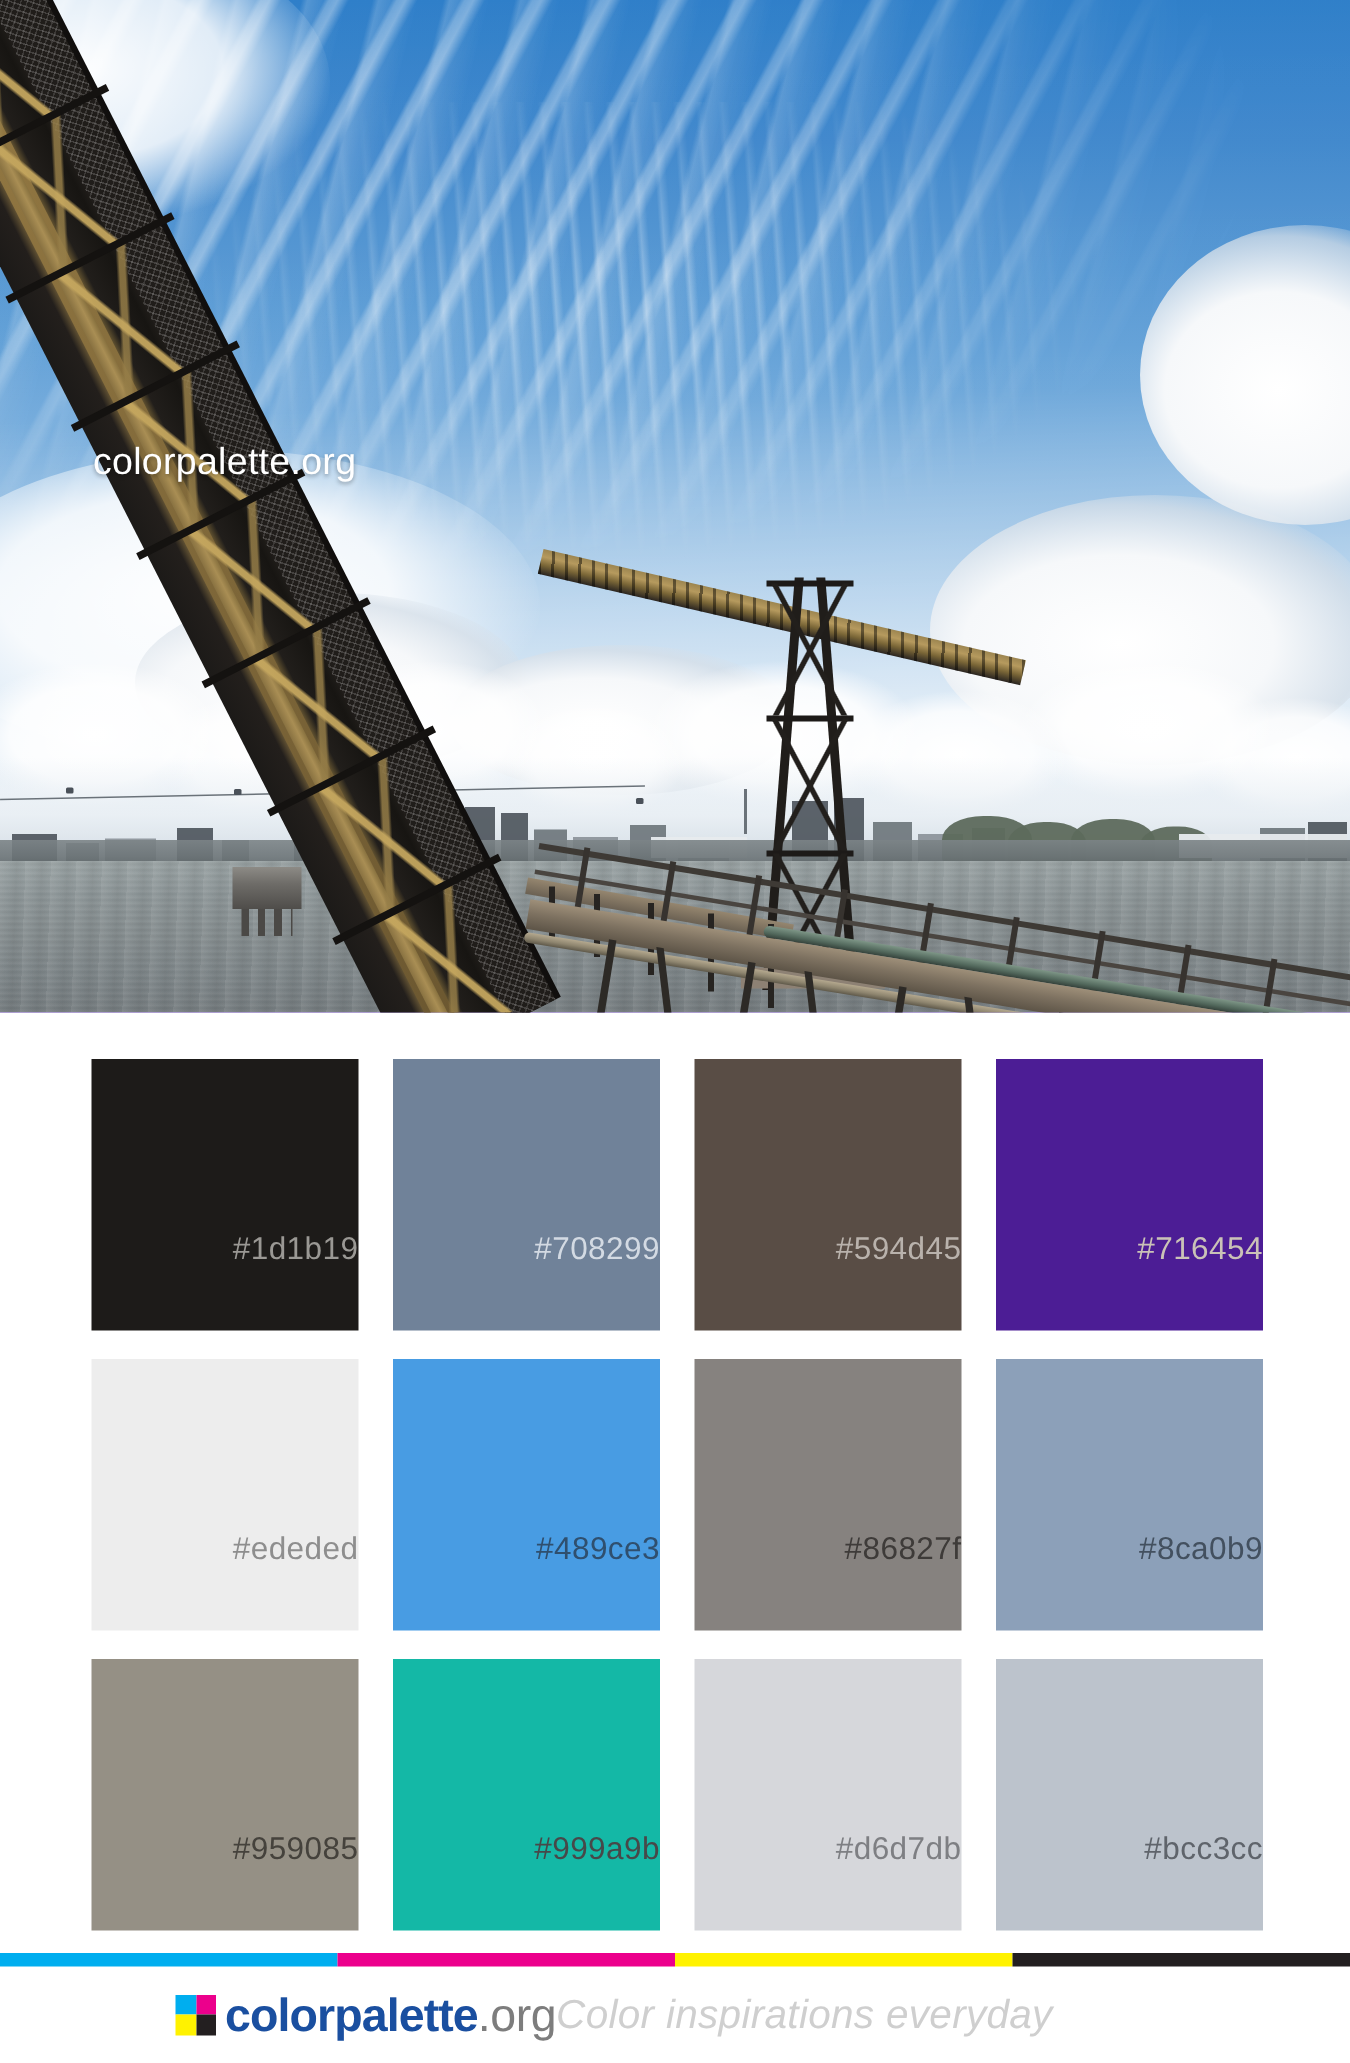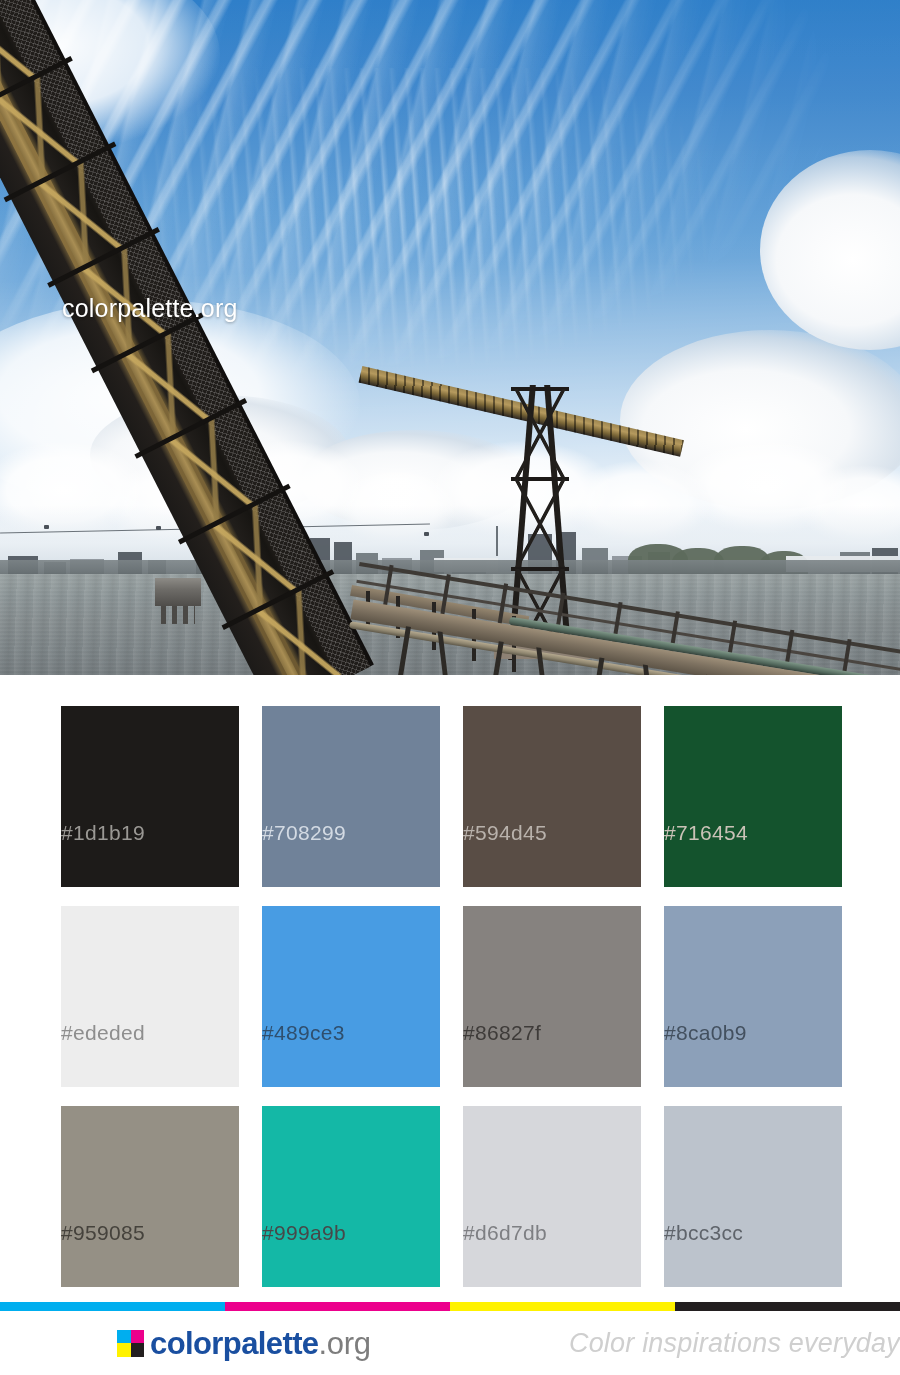--- a/index.html
+++ b/index.html
@@ -232,38 +232,38 @@
   .palette {
     position: absolute; left: 61px; top: 706px;
     width: 779px;
     display: grid;
     grid-template-columns: repeat(4, 178px);
     grid-auto-rows: 181px;
     column-gap: 23px; row-gap: 19px;
   }
   .swatch {
     position: relative;
-    display: flex; align-items: flex-end; justify-content: flex-start;
+    display: flex; align-items: flex-end; justify-content: flex-end;
   }
   .swatch .hex {
     font-size: 21px; letter-spacing: .3px;
     padding-bottom: 42px;
     font-family: "Liberation Sans", sans-serif;
   }
 
   
   .cmyk-bar {
     position: absolute; left: 0; top: 1302px; width: 900px; height: 9px;
     display: flex;
   }
   .cmyk-bar span { flex: 1 1 25%; height: 100%; }
 
   .footer {
     position: absolute; left: 0; top: 1311px; width: 900px; height: 64px;
-    display: flex; align-items: center; justify-content: space-between;
+    display: flex; align-items: center;
   }
   .brand { display: flex; align-items: center; margin-left: 117px; }
   .logo-sq {
     width: 27px; height: 27px;
     display: grid; grid-template-columns: 1fr 1fr; grid-template-rows: 1fr 1fr;
     margin-right: 6px;
   }
   .logo-sq i { display: block; }
   .brand-name {
     font-size: 31px; font-weight: bold; color: #1a4fa0;
@@ -423,21 +423,21 @@
   <div class="palette">
     <div class="swatch" style="background: rgb(29, 27, 25);">
         <span class="hex" style="color: rgb(154, 152, 148);">#1d1b19</span>
       </div>
     <div class="swatch" style="background: rgb(112, 130, 153);">
         <span class="hex" style="color: rgb(211, 218, 227);">#708299</span>
       </div>
     <div class="swatch" style="background: rgb(89, 77, 69);">
         <span class="hex" style="color: rgb(185, 178, 172);">#594d45</span>
       </div>
-    <div class="swatch" style="background: #14532d;">
+    <div class="swatch" style="background: #4c1d95;">
         <span class="hex" style="color: rgb(202, 194, 183);">#716454</span>
       </div>
     <div class="swatch" style="background: rgb(237, 237, 237);">
         <span class="hex" style="color: rgb(142, 142, 142);">#ededed</span>
       </div>
     <div class="swatch" style="background: rgb(72, 156, 227);">
         <span class="hex" style="color: rgb(47, 79, 110);">#489ce3</span>
       </div>
     <div class="swatch" style="background: rgb(134, 130, 127);">
         <span class="hex" style="color: rgb(62, 59, 57);">#86827f</span>

